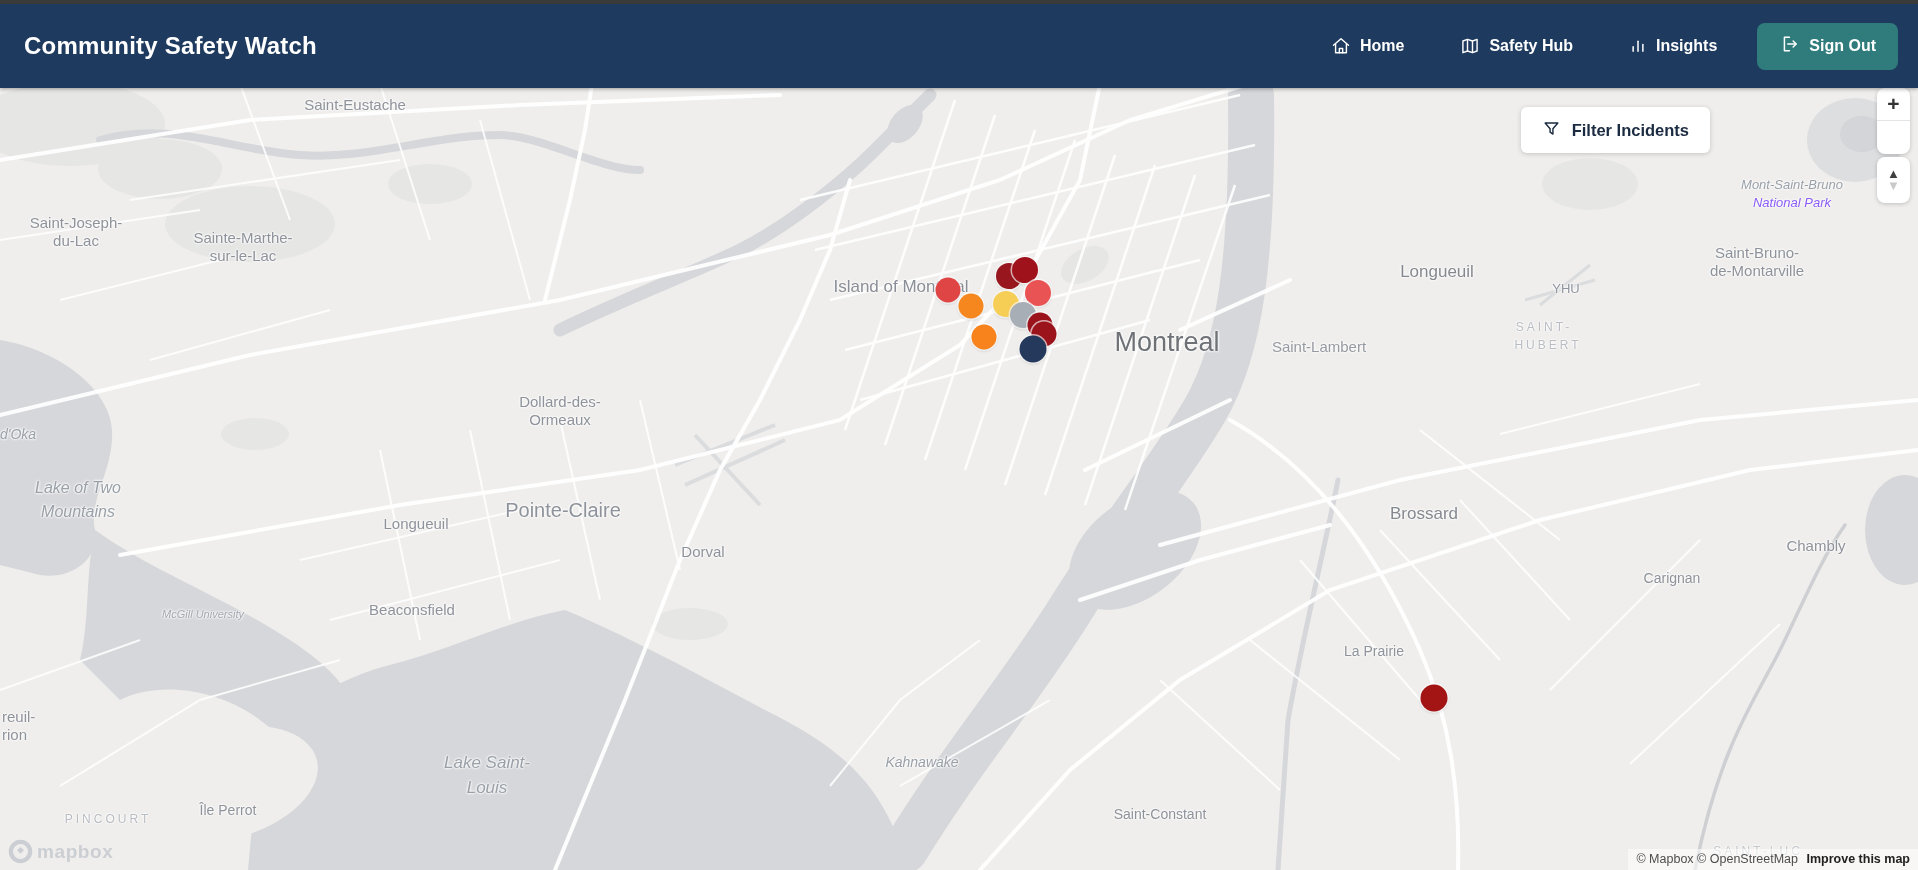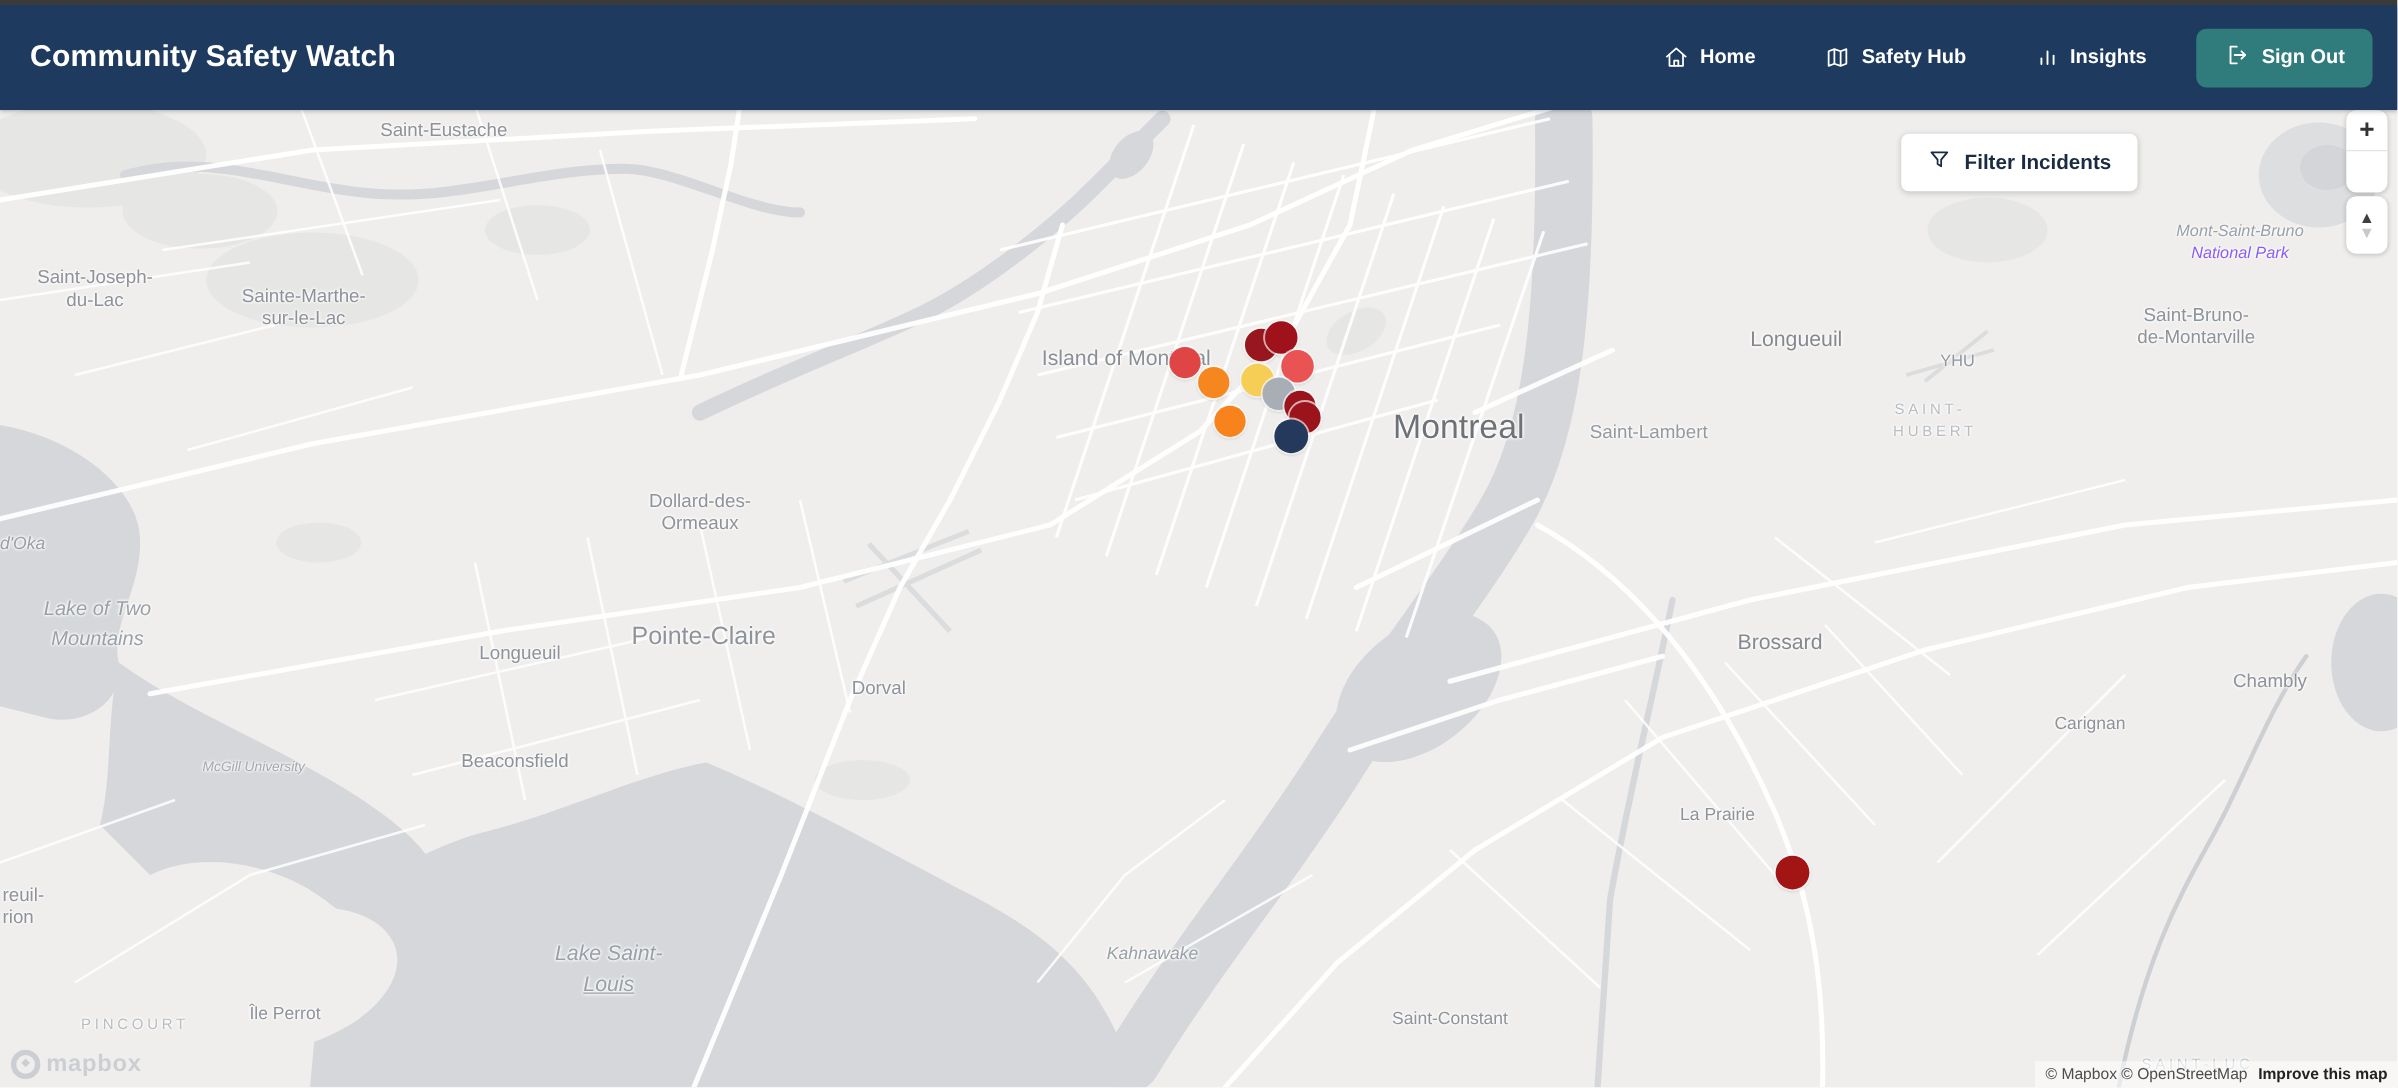--- a/index.html
+++ b/index.html
@@ -213,21 +213,21 @@
         <div class="lbl it" style="left: 78px; top: 404px; font-size: 16px; color: rgb(154, 160, 168);">Lake of Two</div>
         <div class="lbl it" style="left: 78px; top: 428px; font-size: 16px; color: rgb(154, 160, 168);">Mountains</div>
         <div class="lbl" style="left: 560px; top: 317px; font-size: 15px;">Dollard-des-</div>
         <div class="lbl" style="left: 560px; top: 335px; font-size: 15px;">Ormeaux</div>
         <div class="lbl" style="left: 416px; top: 439px; font-size: 15px;">Longueuil</div>
         <div class="lbl" style="left: 563px; top: 426px; font-size: 20px;">Pointe-Claire</div>
         <div class="lbl" style="left: 703px; top: 467px; font-size: 15px;">Dorval</div>
         <div class="lbl" style="left: 412px; top: 525px; font-size: 15px;">Beaconsfield</div>
         <div class="lbl it" style="left: 203px; top: 530px; font-size: 11px; color: rgb(163, 167, 174);">McGill University</div>
         <div class="lbl it" style="left: 487px; top: 679px; font-size: 17px; color: rgb(154, 160, 168);">Lake Saint-</div>
-        <div class="lbl it" style="left: 487px; top: 704px; font-size: 17px; color: rgb(154, 160, 168); text-decoration: underline;">Louis</div>
+        <div class="lbl it" style="left: 487px; top: 704px; font-size: 17px; color: rgb(154, 160, 168);">Louis</div>
         <div class="lbl" style="left: 228px; top: 726px; font-size: 14px;">Île Perrot</div>
         <div class="lbl" style="left: 108px; top: 735px; font-size: 12px; color: rgb(185, 189, 195); letter-spacing: 3px;">PINCOURT</div>
         <div class="lbl it" style="left: 897px; top: 678px; font-size: 14px; color: rgb(154, 160, 168); margin-left: 25px;">Kahnawake</div>
         <div class="lbl" style="left: 1160px; top: 730px; font-size: 14px;">Saint-Constant</div>
         <div class="lbl" style="left: 1374px; top: 567px; font-size: 14px;">La Prairie</div>
         <div class="lbl" style="left: 1424px; top: 430px; font-size: 17px; color: rgb(133, 137, 143);">Brossard</div>
         <div class="lbl" style="left: 1672px; top: 494px; font-size: 14px;">Carignan</div>
         <div class="lbl" style="left: 1816px; top: 461px; font-size: 15px;">Chambly</div>
         <div class="lbl" style="left: 1319px; top: 262px; font-size: 15px; color: rgb(149, 153, 160);">Saint-Lambert</div>
         <div class="lbl" style="left: 1437px; top: 188px; font-size: 17px; color: rgb(133, 137, 143);">Longueuil</div>

